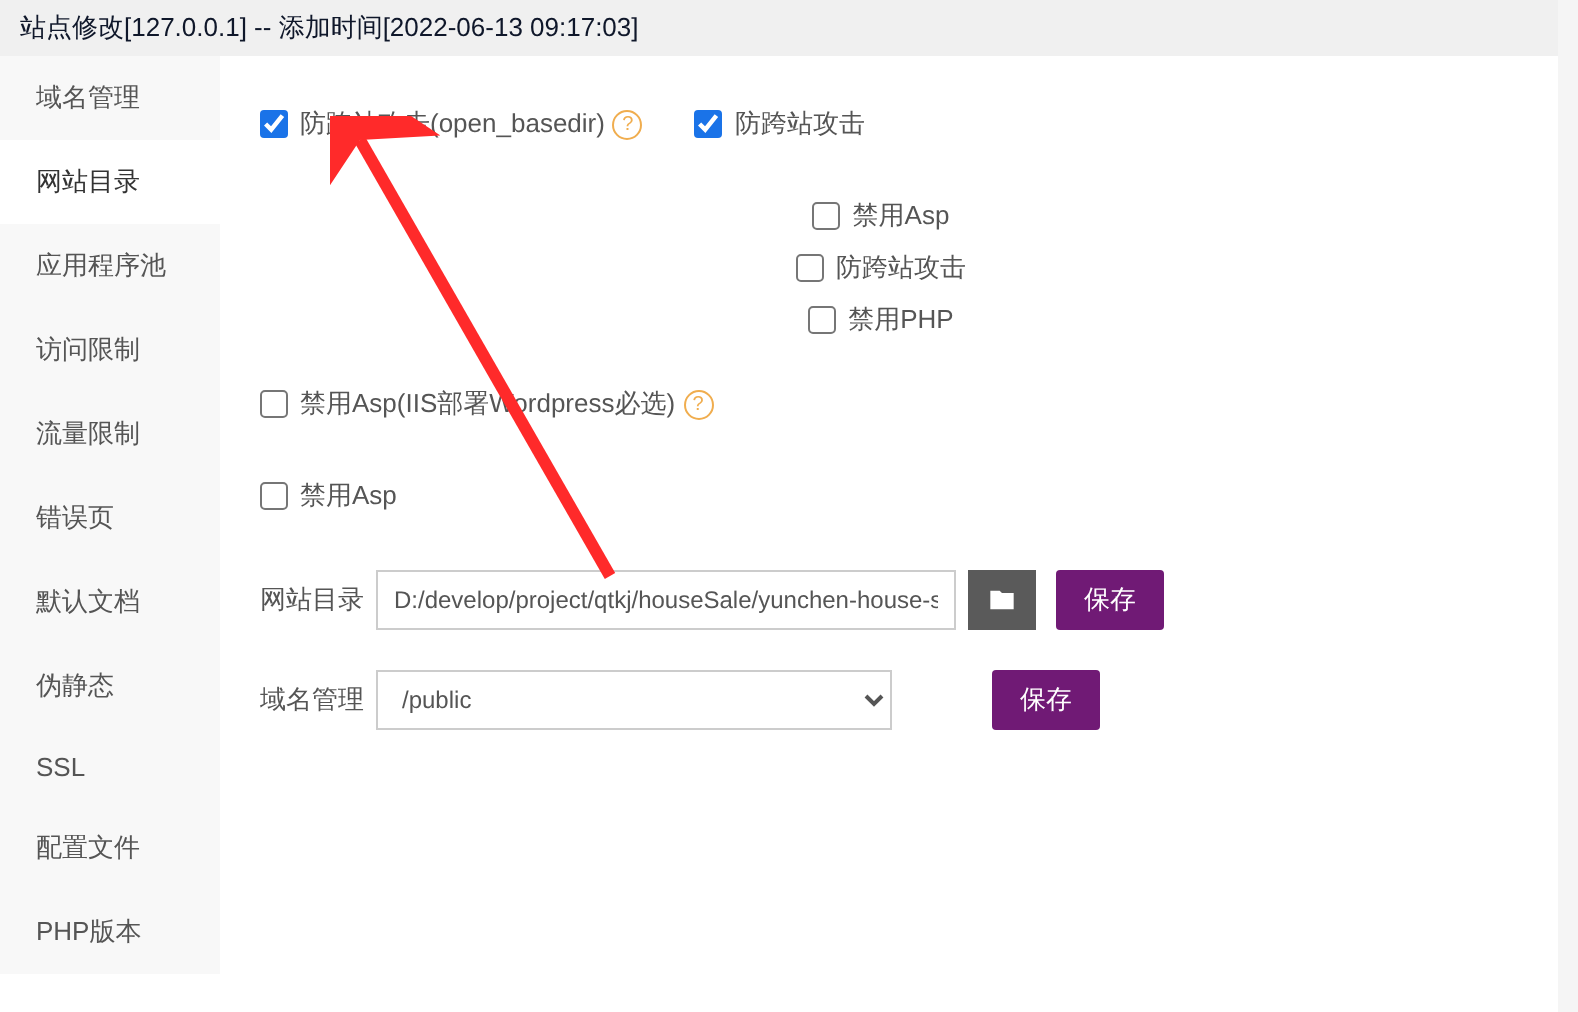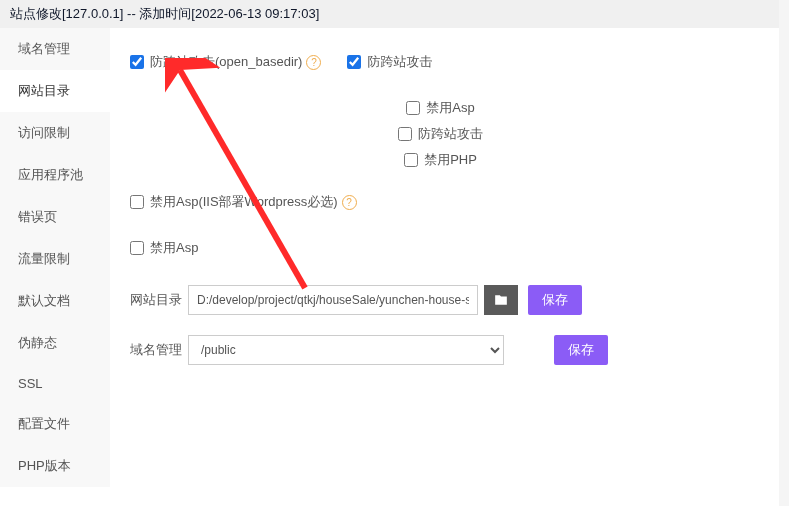--- a/index.html
+++ b/index.html
@@ -14,42 +14,42 @@
     .row { display: flex; align-items: center; margin-bottom: 28px; flex-wrap: wrap; gap: 8px; }
     .row.tight { margin-bottom: 24px; flex-direction: column; }
     .checkbox-group { display: inline-flex; align-items: center; margin-right: 18px; }
     .checkbox-group input[type="checkbox"] { width: 14px; height: 14px; margin-right: 6px; cursor: pointer; }
     .checkbox-group input[type="checkbox"]:checked { accent-color: #1a73e8; }
     .checkbox-group label { cursor: pointer; color: #555; }
     .help-icon { display: inline-flex; align-items: center; justify-content: center; width: 15px; height: 15px; border: 1px solid #f0ad4e; border-radius: 50%; color: #f0ad4e; font-size: 10px; margin-left: 4px; cursor: pointer; }
     .field-row { display: flex; align-items: center; margin-bottom: 20px; }
     .field-label { width: 58px; color: #555; }
     .text-input { height: 30px; border: 1px solid #ccc; padding: 0 8px; font-size: 12px; color: #555; width: 290px; }
-    .select-input { height: 30px; border: 1px solid #ccc; padding: 0 8px; font-size: 12px; color: #555; width: 316px; background: #fff; }
+    .select-input { height: 30px; border: 1px solid #ccc; padding: 0 8px; font-size: 12px; color: #555; width: 258px; background: #fff; }
     .folder-btn { width: 34px; height: 30px; background: #5a5a5a; color: #fff; border: none; display: inline-flex; align-items: center; justify-content: center; cursor: pointer; margin-left: 6px; }
     .folder-btn svg { width: 16px; height: 14px; fill: #fff; }
-    .save-btn { height: 30px; padding: 0 14px; background: #8b5cf6; color: #fff; border: none; border-radius: 2px; cursor: pointer; margin-left: 10px; font-size: 13px; }
+    .save-btn { height: 30px; padding: 0 14px; background: #701a75; color: #fff; border: none; border-radius: 2px; cursor: pointer; margin-left: 10px; font-size: 13px; }
     .arrow-svg { position: absolute; left: 55px; top: 30px; pointer-events: none; }
     .right-edge { position: absolute; right: 0; top: 0; width: 10px; height: 100%; background: #f5f5f5; }
   </style>
 </head>
 <body>
 
 <div class="header">
   <span>站点修改[127.0.0.1] -- 添加时间[2022-06-13 09:17:03]</span>
 </div>
 
 <div class="container">
   <div class="sidebar">
     <div class="sidebar-item"><span>域名管理</span></div>
     <div class="sidebar-item active"><span>网站目录</span></div>
+    <div class="sidebar-item"><span>应用程序池</span></div>
     <div class="sidebar-item"><span>访问限制</span></div>
-    <div class="sidebar-item"><span>应用程序池</span></div>
+    <div class="sidebar-item"><span>流量限制</span></div>
     <div class="sidebar-item"><span>错误页</span></div>
-    <div class="sidebar-item"><span>流量限制</span></div>
     <div class="sidebar-item"><span>默认文档</span></div>
     <div class="sidebar-item"><span>伪静态</span></div>
     <div class="sidebar-item"><span>SSL</span></div>
     <div class="sidebar-item"><span>配置文件</span></div>
     <div class="sidebar-item"><span>PHP版本</span></div>
   </div>
 
   <div class="main">
 
     <div class="row">

